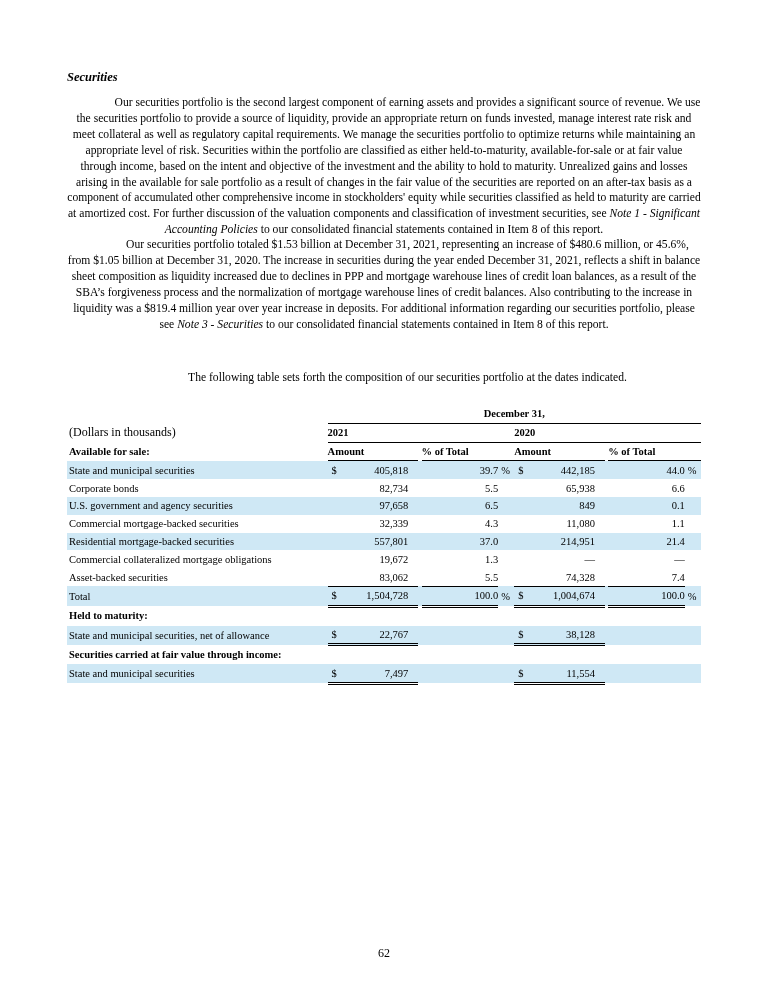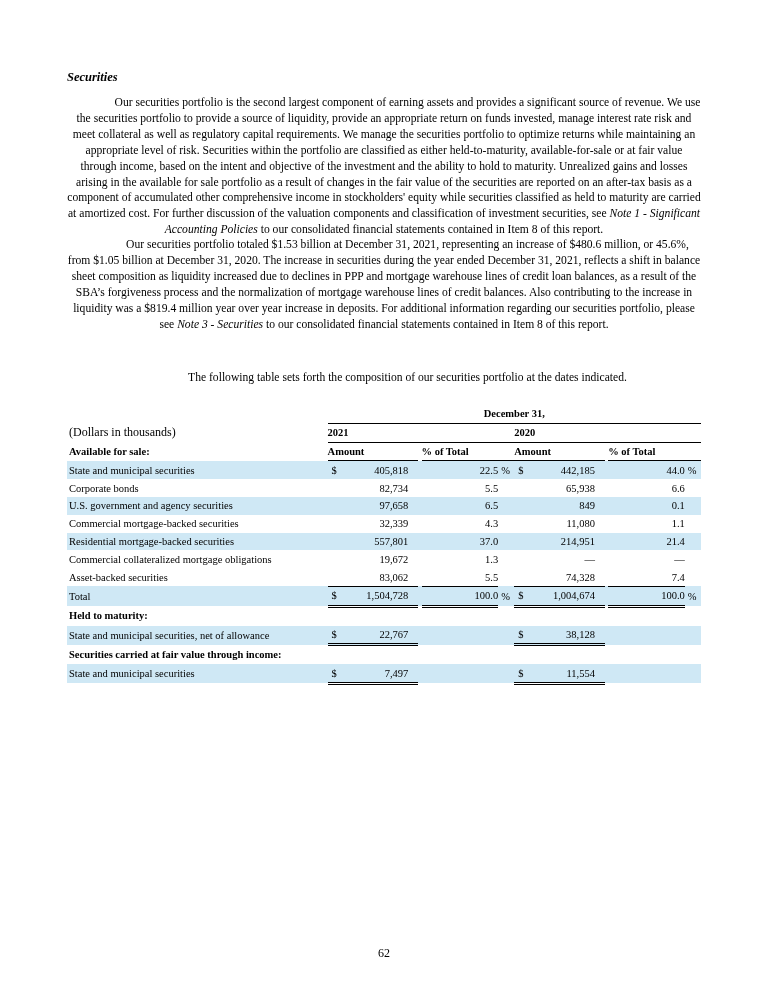--- a/index.html
+++ b/index.html
@@ -65,21 +65,21 @@
       <td class="gap"></td>
       <td colspan="2" class="hdr-col ul">% of Total</td>
     </tr>
     </tbody>
       <tbody id="afs-body">
         <tr class="shaded">
           <td class="lbl">State and municipal securities</td>
           <td class="dol">$</td>
           <td class="amt">405,818</td>
           <td class="gap"></td>
-          <td class="pct">22.5</td>
+          <td class="pct">39.7</td>
           <td class="pctsym">%</td>
           <td class="dol">$</td>
           <td class="amt">442,185</td>
           <td class="gap"></td>
           <td class="pct">44.0</td>
           <td class="pctsym">%</td>
         </tr>
         <tr>
           <td class="lbl">Corporate bonds</td>
           <td class="dol"></td>

